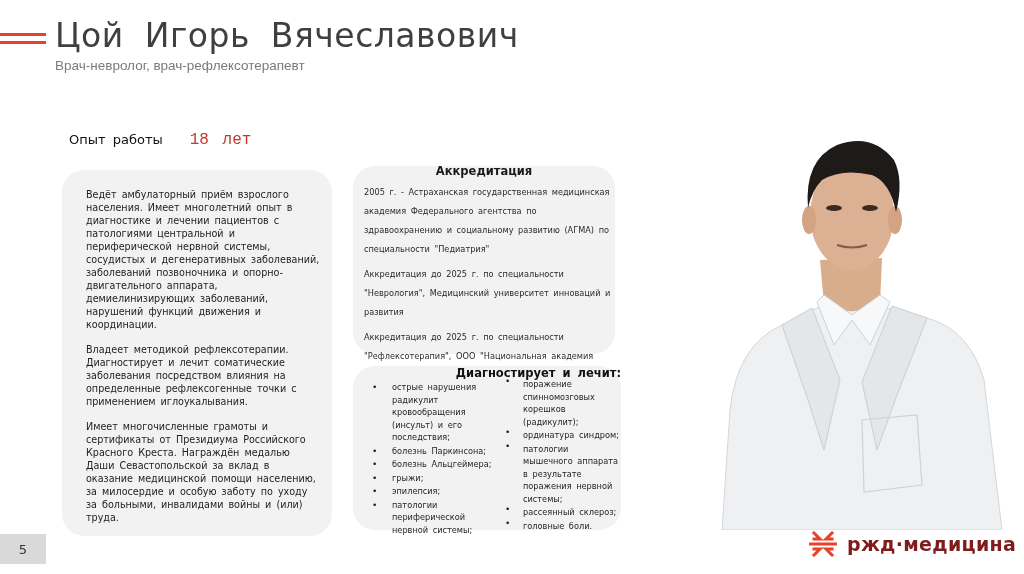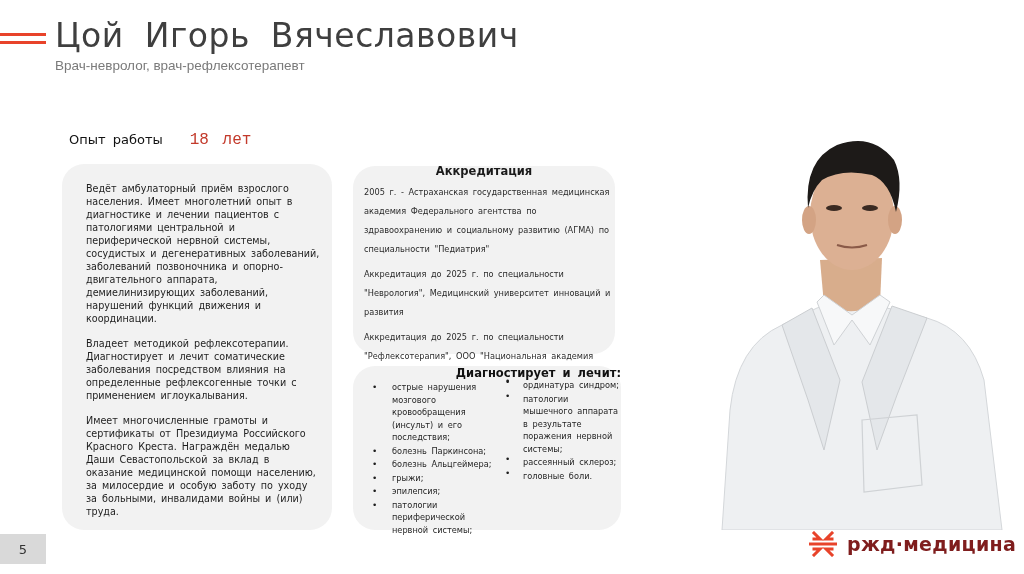--- a/index.html
+++ b/index.html
@@ -10,21 +10,21 @@
   .accent-lines .line { height: 3px; background: #e8432a; margin-bottom: 5px; }
 
   .title { position: absolute; left: 55px; top: 16px; font-size: 33px; color: #3f3f3f; font-family: "DejaVu Sans", sans-serif; word-spacing: 10px; letter-spacing: 0.5px; font-weight: normal; }
   .subtitle { position: absolute; left: 55px; top: 58px; font-size: 13.5px; color: #7a7a7a; font-family: "Liberation Sans", sans-serif; }
 
   .exp { position: absolute; left: 69px; top: 131px; display: flex; align-items: baseline; }
   .exp-label { font-size: 13px; color: #111; font-family: "DejaVu Sans", sans-serif; word-spacing: 3px; }
   .exp-value { font-size: 16px; color: #c33a2b; margin-left: 27px; font-family: Liberation Mono, monospace; word-spacing: 4px; }
 
   .card { position: absolute; background: #f2f2f2; border-radius: 22px; }
-  .card-about { left: 62px; top: 164px; width: 270px; height: 366px; padding: 18px 12px 0 24px; }
+  .card-about { left: 62px; top: 170px; width: 270px; height: 366px; padding: 18px 12px 0 24px; }
   .card-edu { left: 353px; top: 166px; width: 262px; height: 188px; padding: 0 10px 0 10px; }
   .card-diag { left: 353px; top: 366px; width: 268px; height: 164px; }
 
   .about-p { font-size: 9.6px; line-height: 13px; color: #1d1d1d; margin-bottom: 12px; word-spacing: 2px; font-family: "DejaVu Sans", sans-serif; }
 
   .edu-title { position: absolute; left: 0; width: 262px; top: -2px; text-align: center; font-size: 11.5px; font-weight: bold; color: #1a1a1a; }
   .edu-list { position: absolute; left: 11px; top: 17px; width: 250px; }
   .edu-item { font-size: 8.2px; line-height: 19px; color: #2a2a2a; margin-bottom: 6px; word-spacing: 2px; }
 
   .diag-title { position: absolute; left: 0; width: 268px; top: 0; text-align: right; font-size: 11.5px; font-weight: bold; color: #111; word-spacing: 3px; }
@@ -70,29 +70,29 @@
   <div class="edu-list">
     <p class="edu-item">2005 г. - Астраханская государственная медицинская академия Федерального агентства по здравоохранению и социальному развитию (АГМА) по специальности "Педиатрия"</p>
     <p class="edu-item">Аккредитация до 2025 г. по специальности "Неврология", Медицинский университет инноваций и развития</p>
     <p class="edu-item">Аккредитация до 2025 г. по специальности "Рефлексотерапия", ООО "Национальная академия современных технологий"</p>
   </div>
 </div>
 
 <div class="card card-diag">
   <div class="diag-title">Диагностирует и лечит:</div>
   <ul class="diag-col c1">
-    <li class="diag-item"><span class="bullet">•</span><span>острые нарушения мозгового кровообращения (инсульт) и его последствия;</span></li>
+    <li class="diag-item"><span class="bullet">•</span><span>острые нарушения радикулит кровообращения (инсульт) и его последствия;</span></li>
     <li class="diag-item"><span class="bullet">•</span><span>болезнь Паркинсона;</span></li>
     <li class="diag-item"><span class="bullet">•</span><span>болезнь Альцгеймера;</span></li>
     <li class="diag-item"><span class="bullet">•</span><span>грыжи;</span></li>
     <li class="diag-item"><span class="bullet">•</span><span>эпилепсия;</span></li>
     <li class="diag-item"><span class="bullet">•</span><span>патологии периферической нервной системы;</span></li>
   </ul>
   <ul class="diag-col c2">
-    <li class="diag-item"><span class="bullet">•</span></li>
+    <li class="diag-item"><span class="bullet">•</span><span>поражение спинномозговых корешков (радикулит);</span></li>
     <li class="diag-item"><span class="bullet">•</span><span>ординатура синдром;</span></li>
     <li class="diag-item"><span class="bullet">•</span><span>патологии мышечного аппарата в результате поражения нервной системы;</span></li>
     <li class="diag-item"><span class="bullet">•</span><span>рассеянный склероз;</span></li>
     <li class="diag-item"><span class="bullet">•</span><span>головные боли.</span></li>
   </ul>
 </div>
 
 <div class="photo">
   <svg width="300" height="410" viewBox="0 0 300 410" xmlns="http://www.w3.org/2000/svg">
 

